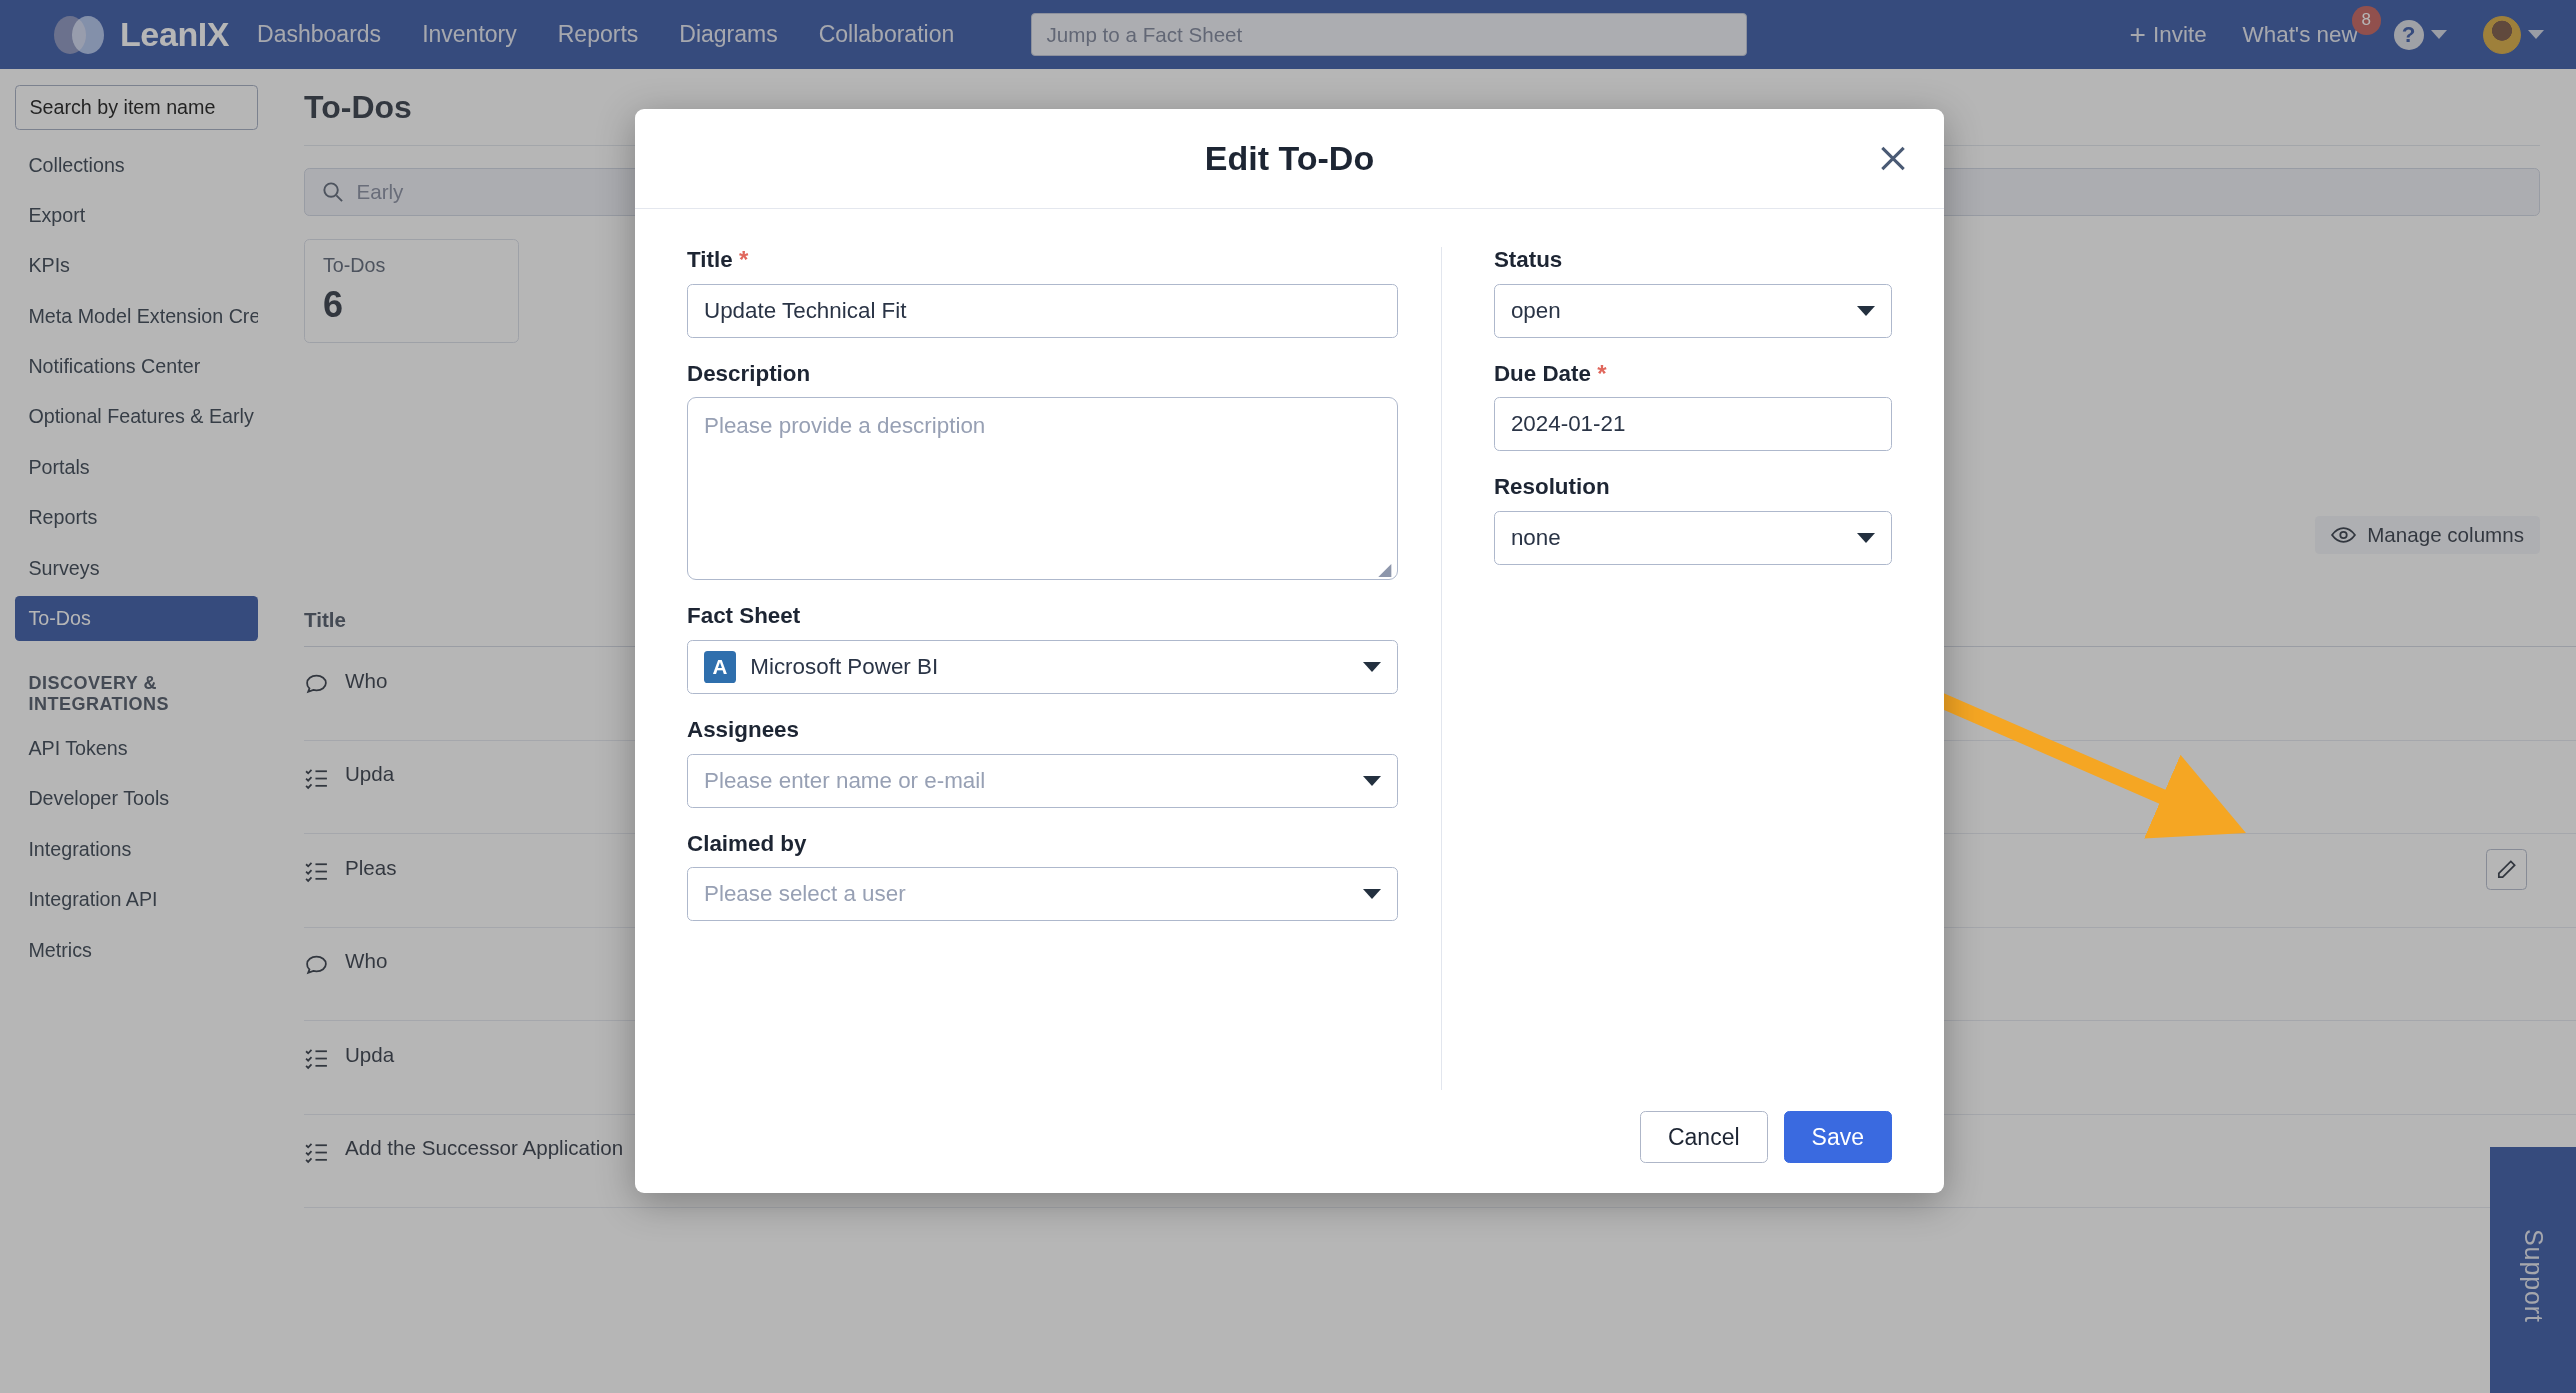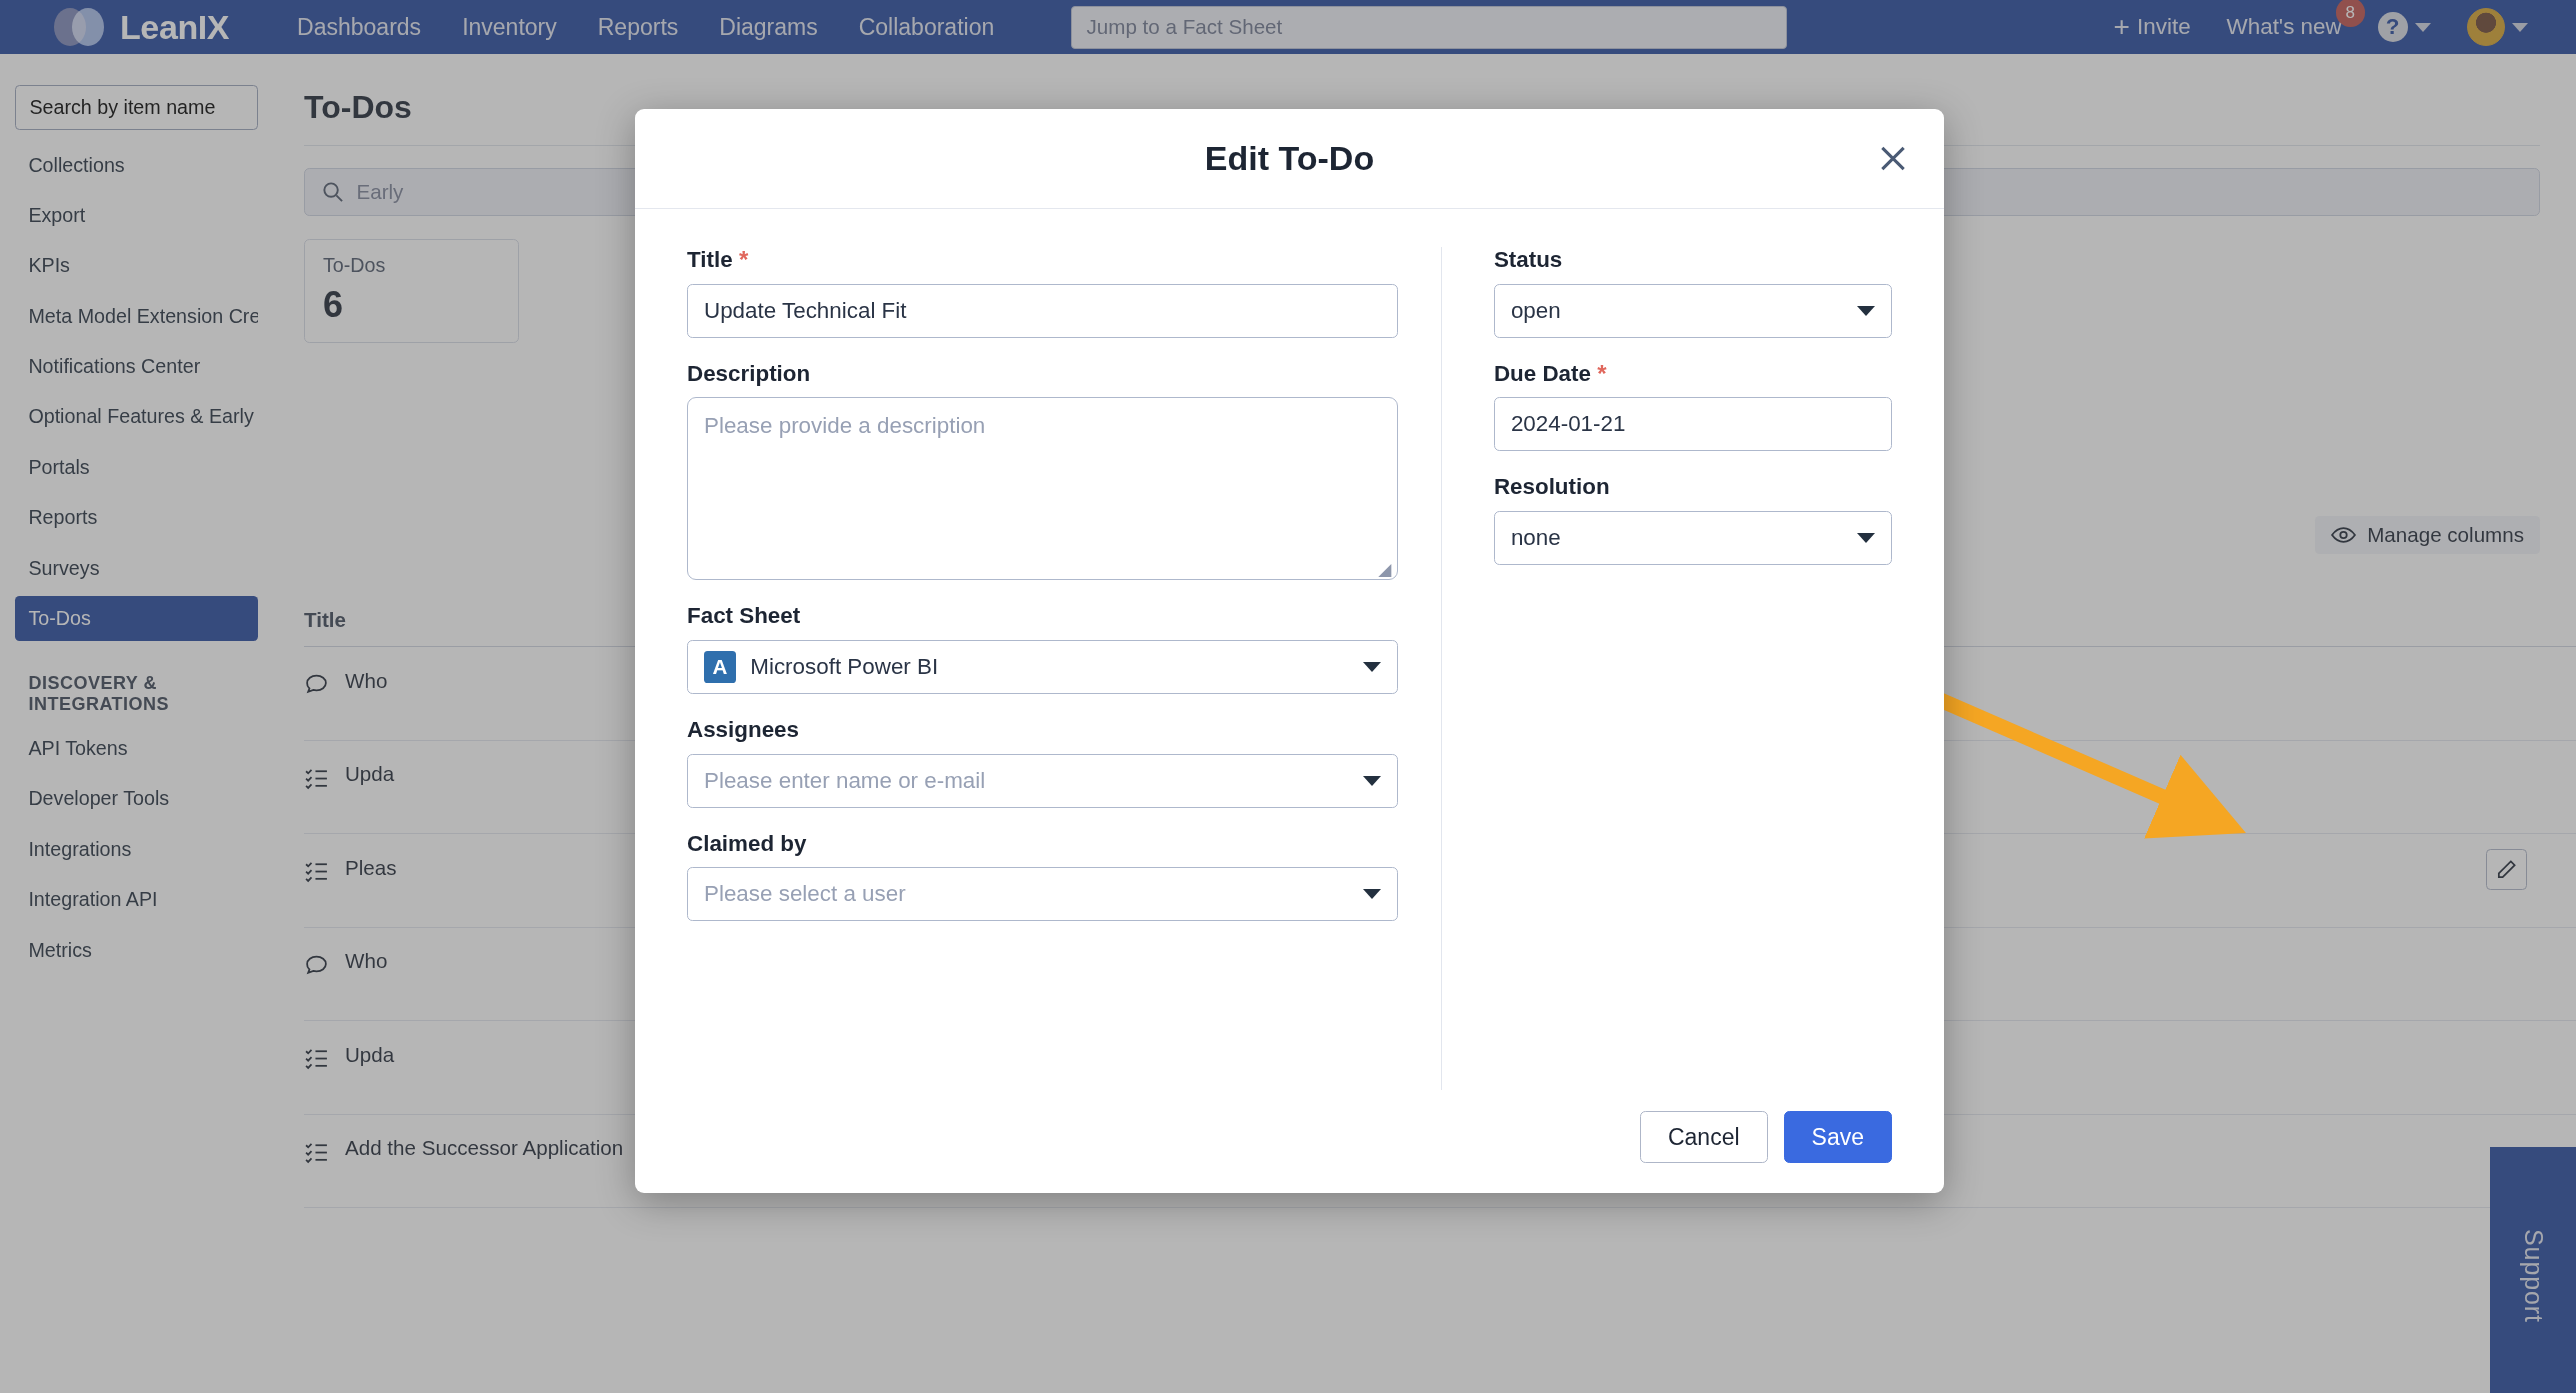--- a/index.html
+++ b/index.html
@@ -12,36 +12,36 @@
   }
 
   
   #app {
     position: absolute; inset: 0;
     background: #ffffff;
   }
 
   
   .navbar {
-    position: absolute; top: 0; left: 0; right: 0; height: 54px;
+    position: absolute; top: 0; left: 0; right: 0; height: 69px;
     background: #24479e;
     display: flex; align-items: center;
-    padding: 0 48px 0 54px;
+    padding: 0 32px 0 54px;
   }
   .brand { display: flex; align-items: center; gap: 16px; }
   .brand-mark { width: 50px; height: 41px; position: relative; }
   .brand-mark .lobe {
     position: absolute; top: 1.8px; width: 32px; height: 38px;
     border-radius: 50%;
   }
   .brand-mark .lobe.left  { left: 0;  background: #7e89b8; }
   .brand-mark .lobe.right { left: 18px; background: #9aa3c9; mix-blend-mode: screen; }
   .brand-text { color: #fff; font-size: 34px; font-weight: 700; letter-spacing: -0.4px; }
 
-  .nav-links { display: flex; align-items: flex-end; gap: 41px; margin-left: 68px; }
+  .nav-links { display: flex; align-items: flex-end; gap: 41px; margin-left: 28px; }
   .nav-link {
     color: #e4e7f1; font-size: 23px; text-decoration: none;
     white-space: nowrap; cursor: pointer;
   }
 
   .jump-search {
     margin-left: 77px;
     width: 716px; height: 43px;
     background: #eef0f6; border: 0.9px solid #b9c0d4; border-radius: 4px;
     display: flex; align-items: center; padding: 0 14.3px;

